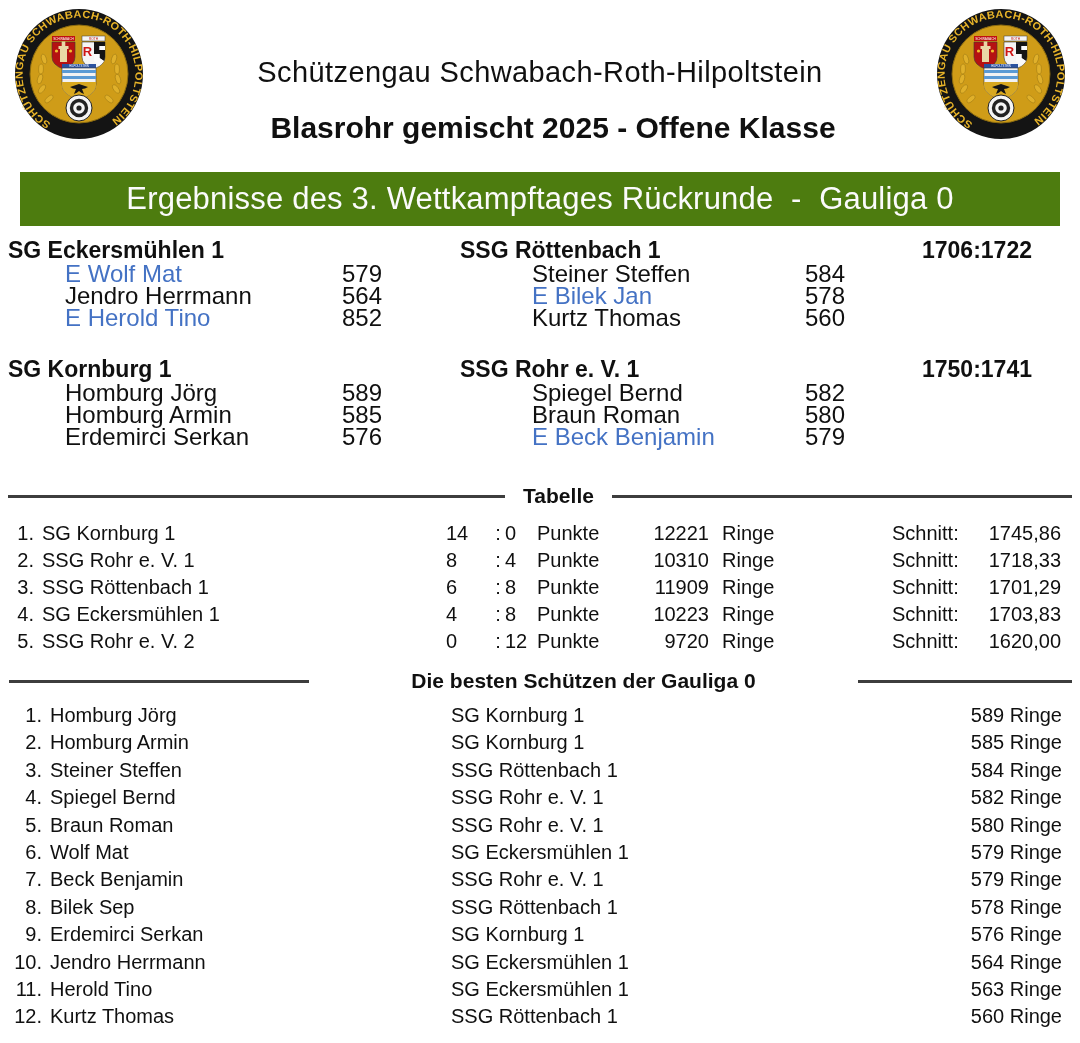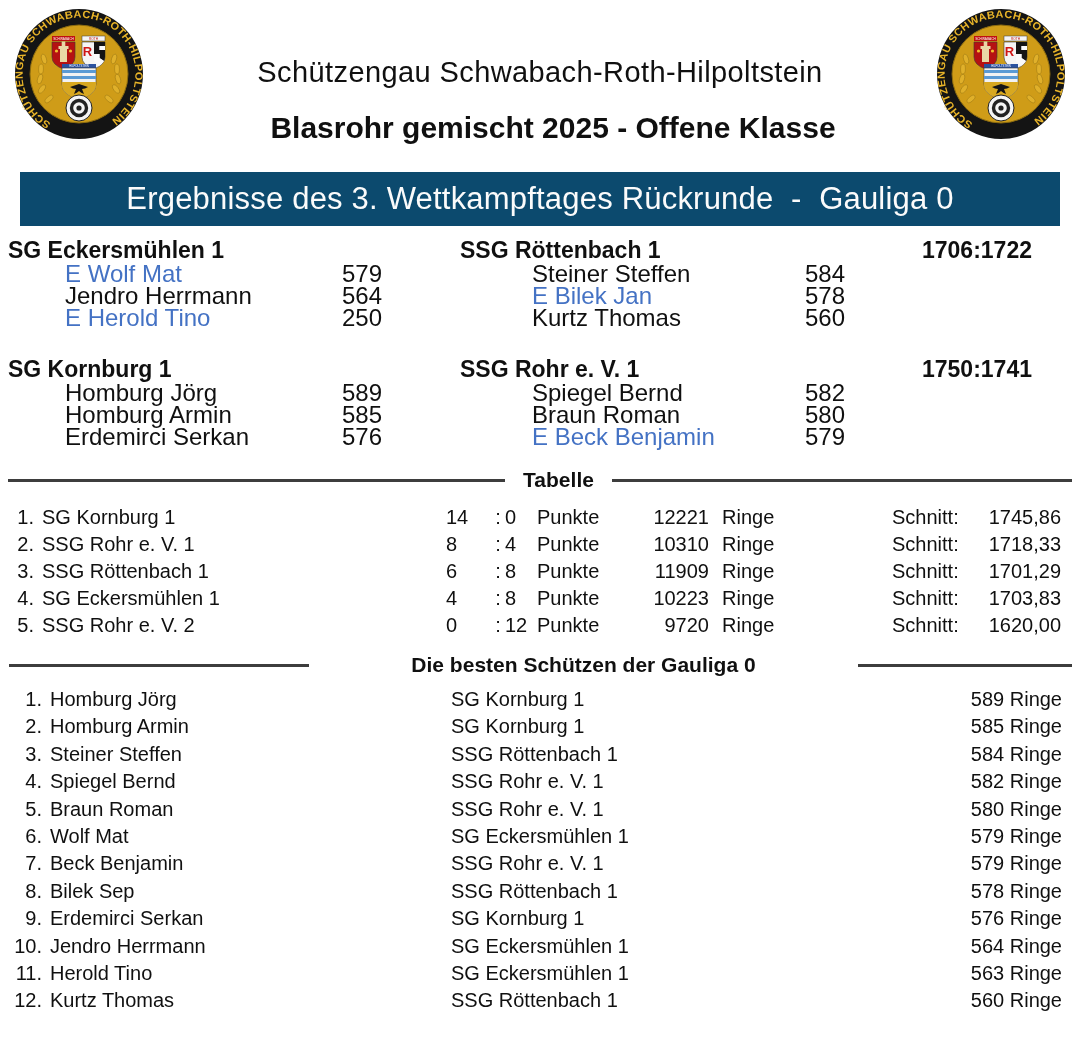--- a/index.html
+++ b/index.html
@@ -14,42 +14,42 @@
   .masthead { position:relative; height:172px; }
   .logo { position:absolute; top:7px; width:132px; height:134px; }
   .logo.left  { left:13px; }
   .logo.right { right:13px; }
   .titles { text-align:center; padding-top:56px; }
   .club-title { font-size:29px; line-height:33px; letter-spacing:0.4px; }
   .comp-title { font-size:30px; line-height:35px; font-weight:bold; margin-top:21px;padding-left:26px; }
 
   
   .banner {
-    margin:0 20px; height:54px; background:#0c4a6e;
+    margin:0 20px; height:54px; background:#4d7c0f;
     display:flex; align-items:center; justify-content:center;
   }
   .banner .banner-text { color:#fbfbfb; font-size:31px; white-space:pre; letter-spacing:0.2px; }
 
   
   .match.first { margin-top:11px; }
   .match.second { margin-top:27px; }
   .mrow { display:grid; grid-template-columns:334px 118px 345px 110px 157px;
           padding-left:8px; padding-right:8px; align-items:baseline; }
   .mrow.mheader { font-weight:bold; font-size:23px; line-height:26px; }
   .mrow.player  { font-size:24px; line-height:22px; }
   .mrow .pname-home { padding-left:57px; }
   .mrow .pname-away { padding-left:72px; }
   .mrow .result { padding-left:7px; }
   .sub { color:#4472c4; }
 
   
   .sec-title { display:flex; align-items:center; justify-content:space-between;
                padding:0 8px; font-weight:bold; font-size:21px; line-height:24px; }
   .sec-title .line { height:3px; background:#3d3d3d; flex:none; }
-  .sec-title.tabelle { margin-top:20px; }
+  .sec-title.tabelle { margin-top:36px; }
   .sec-title.tabelle .line.l { width:497px; }
   .sec-title.tabelle .line.r { width:460px; }
   .sec-title.best { margin-top:14px;padding-left:9px; }
   .sec-title.best .line.l { width:300px; }
   .sec-title.best .line.r { width:214px; }
 
   
   .ltable { margin-top:12px; }
   .lrow { display:grid;
           grid-template-columns:26px 412px 45px 14px 32px 78px 94px 113px 70px 65px 104px;
@@ -225,21 +225,21 @@
     </div>
     <div class="mrow player">
       <div class="pname-home">Jendro Herrmann</div>
       <div>564</div>
       <div class="pname-away sub">E Bilek Jan</div>
       <div>578</div>
       <div></div>
     </div>
     <div class="mrow player">
       <div class="pname-home sub">E Herold Tino</div>
-      <div>250</div>
+      <div>852</div>
       <div class="pname-away">Kurtz Thomas</div>
       <div>560</div>
       <div></div>
     </div>
   </section>
 
   <section class="match second">
     <div class="mrow mheader">
       <div>SG Kornburg 1</div>
       <div></div>

